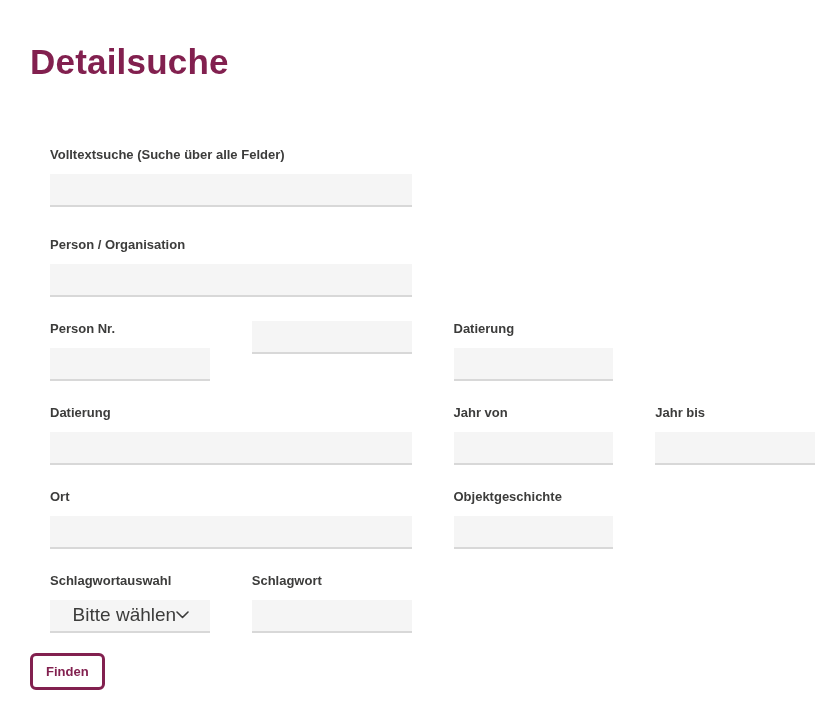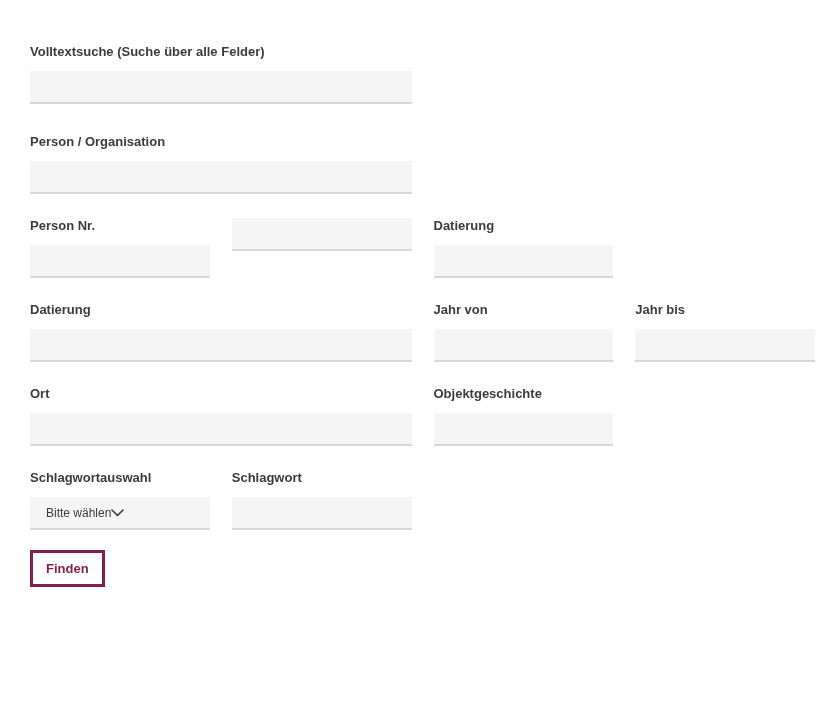--- a/index.html
+++ b/index.html
@@ -23,21 +23,21 @@
     color:var(--accent);
   }
   .row{
     display:grid;
     grid-template-columns:repeat(4,1fr);
     column-gap:22px;
     margin-bottom:24px;
   }
   .row-fulltext{margin-bottom:30px;}
   .row-keyword{margin-bottom:20px;}
-  .field{display:flex;flex-direction:column;min-width:0;}
+  .field{display:flex;flex-direction:column;min-width:0;margin-left:20px;}
   .span2{grid-column:span 2;}
   .label{
     font-size:13px;line-height:16px;font-weight:600;
     color:var(--label);
     margin-bottom:11px;
     white-space:nowrap;
   }
   .input{
     height:33px;width:100%;
     background:var(--input-bg);
@@ -46,41 +46,42 @@
     padding:0 10px;
     font-family:inherit;font-size:14px;color:var(--label);
     border-radius:0;outline:none;
   }
   .select{
     height:33px;width:100%;
     background:var(--input-bg);
     border:none;
     border-bottom:2px solid var(--input-border);
     padding:0 14px 0 16px;
-    display:flex;align-items:center;justify-content:flex-start;
-    font-size:12px;color:var(--label);
+    display:flex;align-items:center;justify-content:center;
+    font-size:19px;color:var(--label);
     cursor:pointer;user-select:none;
   }
   .select-value{white-space:nowrap;}
   .chevron{flex:0 0 auto;display:block;}
   .btn{
     display:inline-block;
     background:#ffffff;
     border:3px solid var(--accent);
     color:var(--accent);
     font-family:inherit;font-size:13px;font-weight:700;
     padding:8px 13px;
     cursor:pointer;
-    border-radius:0;
+    border-radius:6px;
   }
 </style>
 </head>
 <body>
 
 <main class="container">
+  <h1 class="page-title">Detailsuche</h1>
 
   <form class="search-form">
 
     <div class="row row-fulltext">
       <div class="field span2">
         <label class="label">Volltextsuche (Suche über alle Felder)</label>
         <input class="input" type="text" value="" style="">
       </div>
     </div>
 

